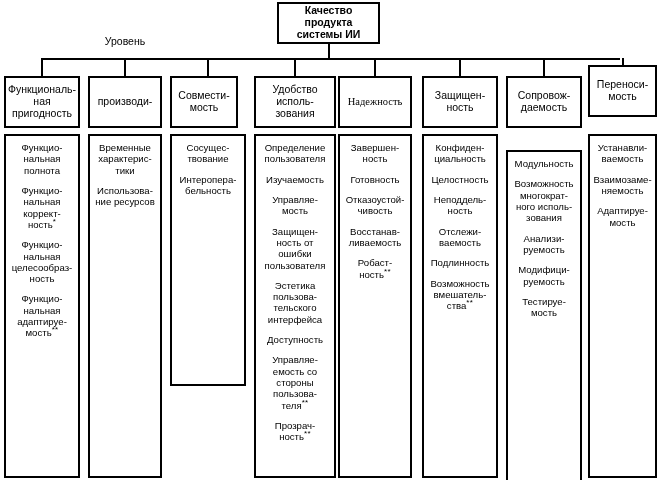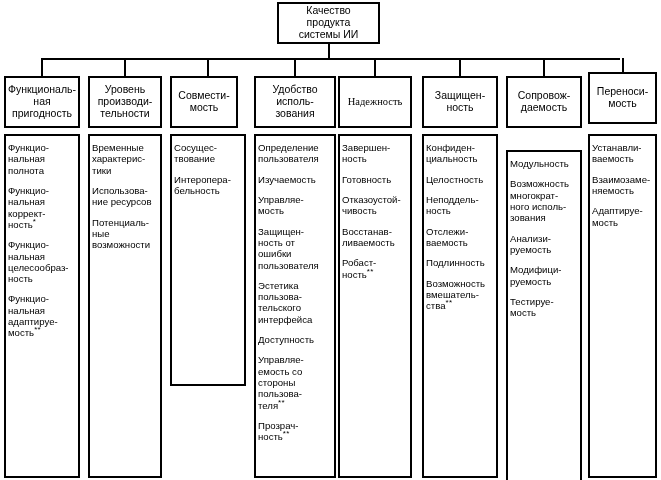--- a/index.html
+++ b/index.html
@@ -30,41 +30,42 @@
     flex-direction: column;
     align-items: center;
     text-align: center;
     line-height: 1.12;
   }
 
   .root-box {
     justify-content: center;
     font-size: 10.5px;
     padding: 4px 4px;
+    font-weight: bold;
   }
   .root-box .line { display: block; white-space: nowrap; }
 
   .cat-box {
     justify-content: center;
     font-size: 10.5px;
     padding: 8px 3px;
   }
   .cat-box .line { display: block; white-space: nowrap; }
 
   .sub-box {
     justify-content: flex-start;
     padding: 6px 2px 4px 2px;
     font-size: 9.6px;
   }
 
   .sub-item {
     display: block;
     width: 100%;
     margin-bottom: 9px;
-    text-align: left;
+    text-align: center;
     line-height: 1.18;
   }
   .sub-item:last-child { margin-bottom: 0; }
   .sub-item .line { display: block; white-space: nowrap; }
   .sub-item sup {
     font-size: 8px;
     line-height: 0;
     vertical-align: super;
     letter-spacing: 0.3px;
   }
@@ -113,39 +114,34 @@
         <span class="line">ность</span>
       </div>
       <div class="sub-item">
         <span class="line">Функцио-</span>
         <span class="line">нальная</span>
         <span class="line">адаптируе-</span>
         <span class="line">мость<sup>**</sup></span>
       </div>
     </div>
     <div class="conn v" style="left: 124px; top: 58px; height: 18px;"></div>
-    <div class="box cat-box" style="left: 88px; top: 76px; width: 74px; height: 52px;">
+    <div class="box cat-box" style="left: 88px; top: 76px; width: 74px; height: 52px; gap: 48px;">
       <span class="line">Уровень</span>
       <span class="line">производи-</span>
       <span class="line">тельности</span>
     </div>
     <div class="box sub-box" style="left: 88px; top: 134px; width: 74px; height: 344px;">
       <div class="sub-item">
         <span class="line">Временные</span>
         <span class="line">характерис-</span>
         <span class="line">тики</span>
       </div>
       <div class="sub-item">
         <span class="line">Использова-</span>
         <span class="line">ние ресурсов</span>
-      </div>
-      <div class="sub-item">
-        <span class="line">Потенциаль-</span>
-        <span class="line">ные</span>
-        <span class="line">возможности</span>
       </div>
     </div>
     <div class="conn v" style="left: 207px; top: 58px; height: 18px;"></div>
     <div class="box cat-box" style="left: 170px; top: 76px; width: 68px; height: 52px;">
       <span class="line">Совмести-</span>
       <span class="line">мость</span>
     </div>
     <div class="box sub-box" style="left: 170px; top: 134px; width: 76px; height: 252px;">
       <div class="sub-item">
         <span class="line">Сосущес-</span>
@@ -278,21 +274,21 @@
       <div class="sub-item">
         <span class="line">Модифици-</span>
         <span class="line">руемость</span>
       </div>
       <div class="sub-item">
         <span class="line">Тестируе-</span>
         <span class="line">мость</span>
       </div>
     </div>
     <div class="conn v" style="left: 622px; top: 58px; height: 18px;"></div>
-    <div class="box cat-box" style="left: 588px; top: 72px; width: 69px; height: 52px;">
+    <div class="box cat-box" style="left: 588px; top: 65px; width: 69px; height: 52px;">
       <span class="line">Переноси-</span>
       <span class="line">мость</span>
     </div>
     <div class="box sub-box" style="left: 588px; top: 134px; width: 69px; height: 344px;">
       <div class="sub-item">
         <span class="line">Устанавли-</span>
         <span class="line">ваемость</span>
       </div>
       <div class="sub-item">
         <span class="line">Взаимозаме-</span>

